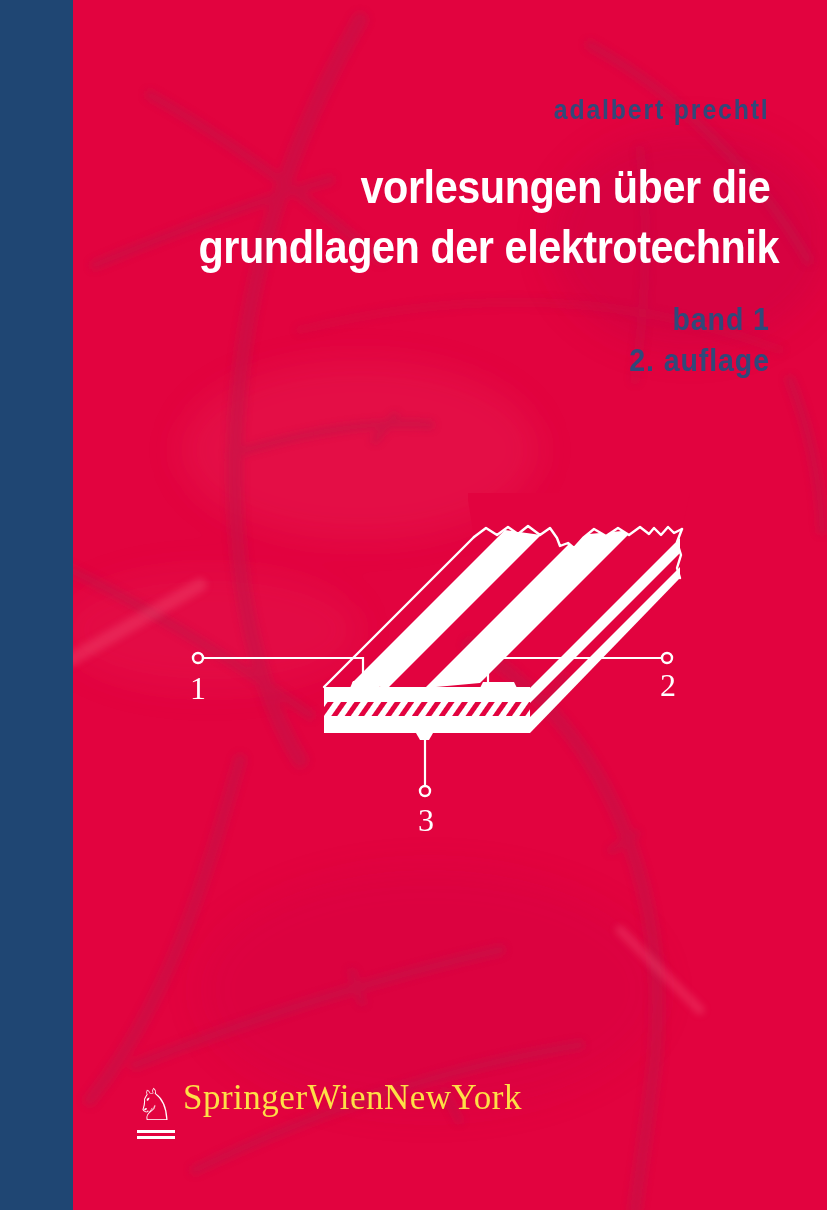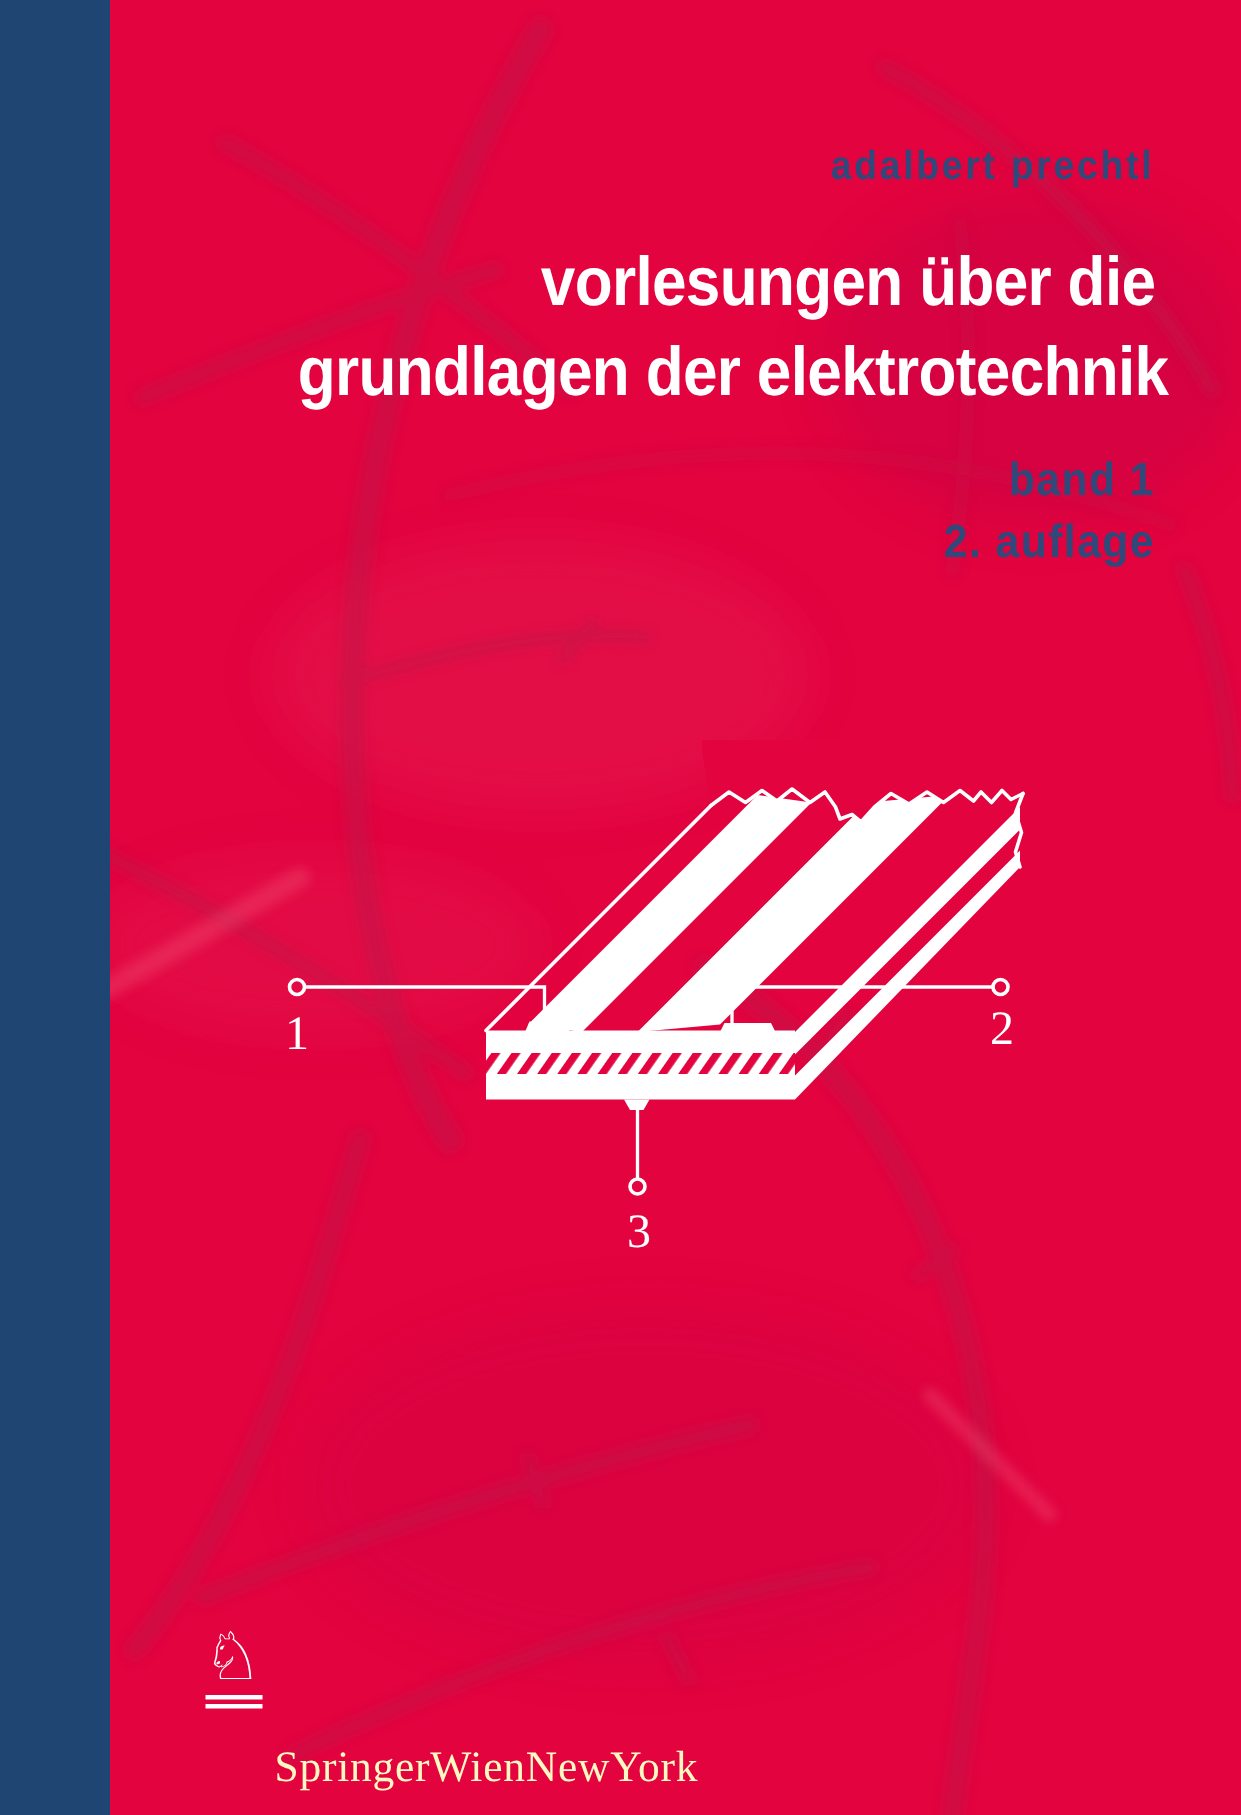--- a/index.html
+++ b/index.html
@@ -31,22 +31,22 @@
   .logo{position:absolute;z-index:4;}
   .knight{
     position:absolute;left:132px;top:1082px;width:46px;height:46px;
     font-family:"DejaVu Sans",sans-serif;font-size:44px;color:#ffffff;
     text-align:center;line-height:46px;
   }
   .knight-bar{position:absolute;left:137px;width:38px;height:3px;background:#ffffff;}
   .bar1{top:1130px;}
   .bar2{top:1136px;}
   .publisher{
-    left:183px;top:1164px;font-family:"Liberation Serif",serif;
-    font-size:29px;color:#fef9c3;letter-spacing:0.5px;
+    left:183px;top:1080px;font-family:"Liberation Serif",serif;
+    font-size:35px;color:#fde047;letter-spacing:0.5px;
   }
   svg text{font-family:"Liberation Serif",serif;}
 </style>
 </head>
 <body>
 
 <div class="cover">
 
   <svg class="bg-art" viewBox="0 0 827 1210">
     <defs>

